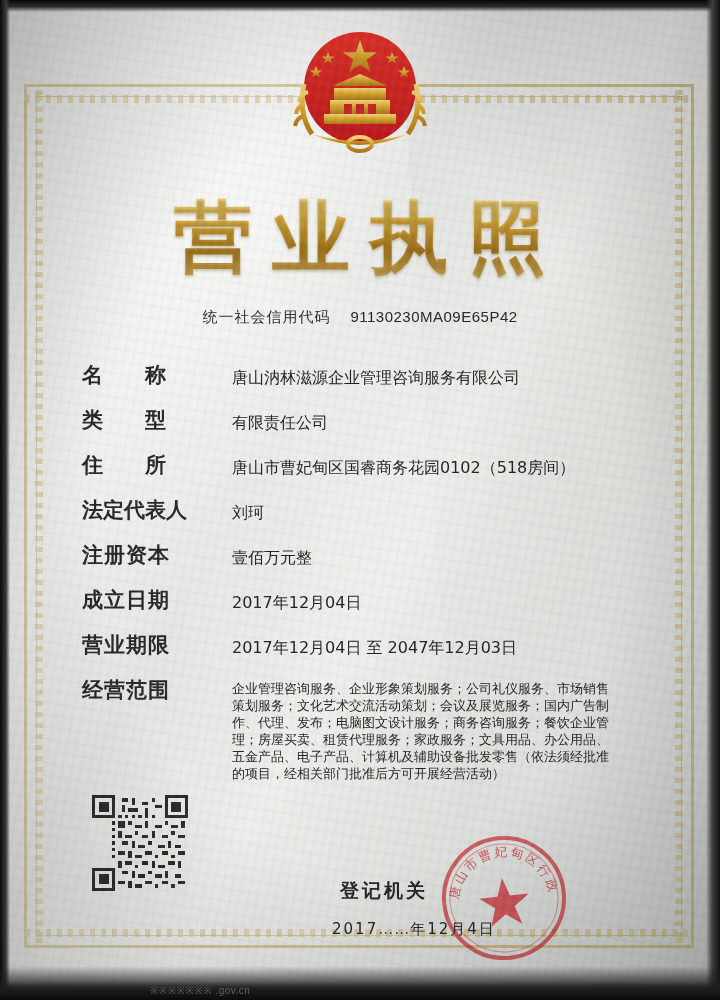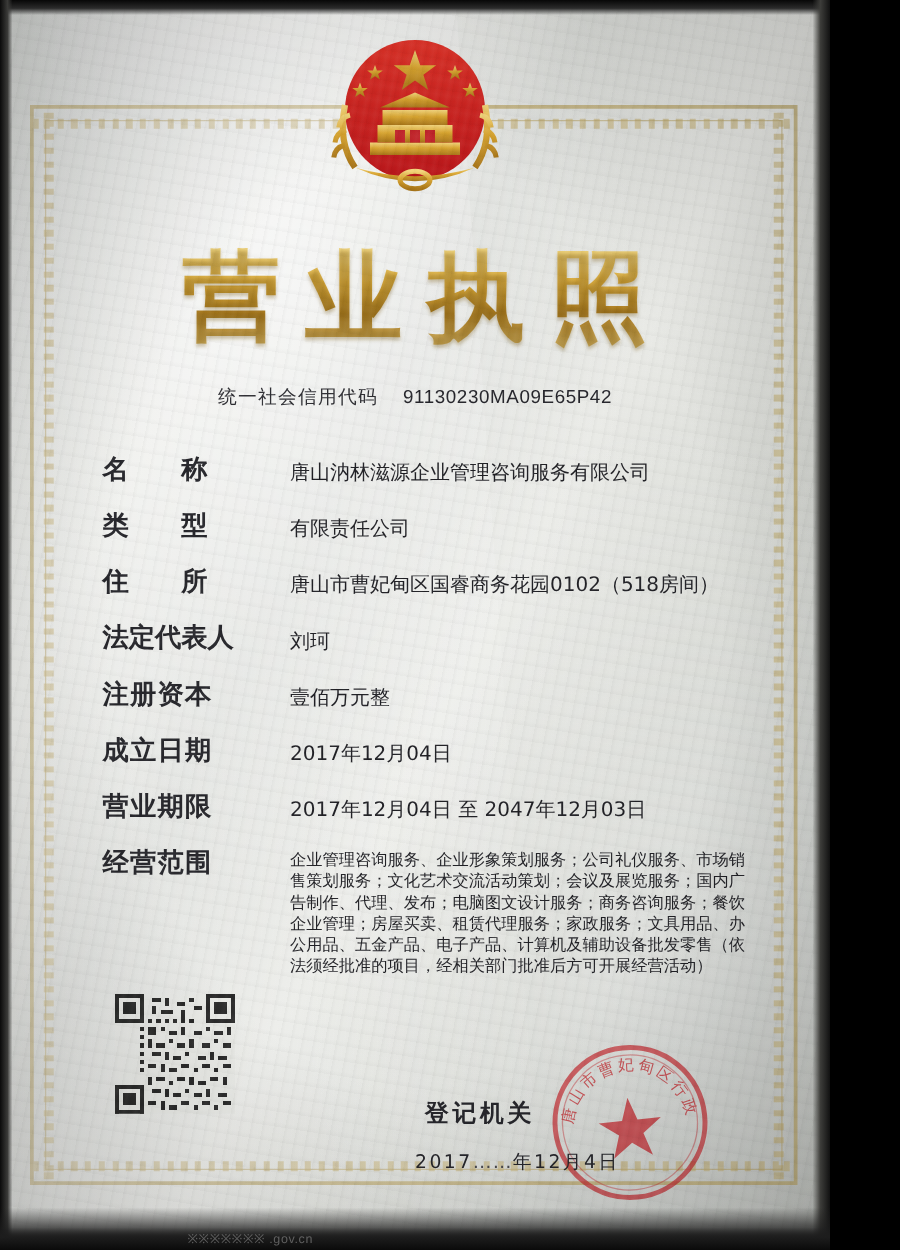--- a/index.html
+++ b/index.html
@@ -10,21 +10,21 @@
   body {
     width: 720px;
     height: 1000px;
     overflow: hidden;
     font-family: "Liberation Sans", sans-serif;
   }
 
   
   #photo {
     position: relative;
-    width: 664px;
+    width: 720px;
     height: 1000px;
     background:
       radial-gradient(ellipse at 35% 22%, rgba(255,255,255,0.55) 0%, rgba(255,255,255,0.0) 46%),
       radial-gradient(ellipse at 78% 75%, rgba(255,255,255,0.30) 0%, rgba(255,255,255,0.0) 40%),
       linear-gradient(118deg, #cfd2cf 0%, #dcdedb 12%, #e7e8e4 26%, #d9dbd7 40%,
                       #e9eae6 55%, #d6d8d3 70%, #c9ccc8 84%, #babdb8 100%);
     overflow: hidden;
   }
   
   #photo::before {

